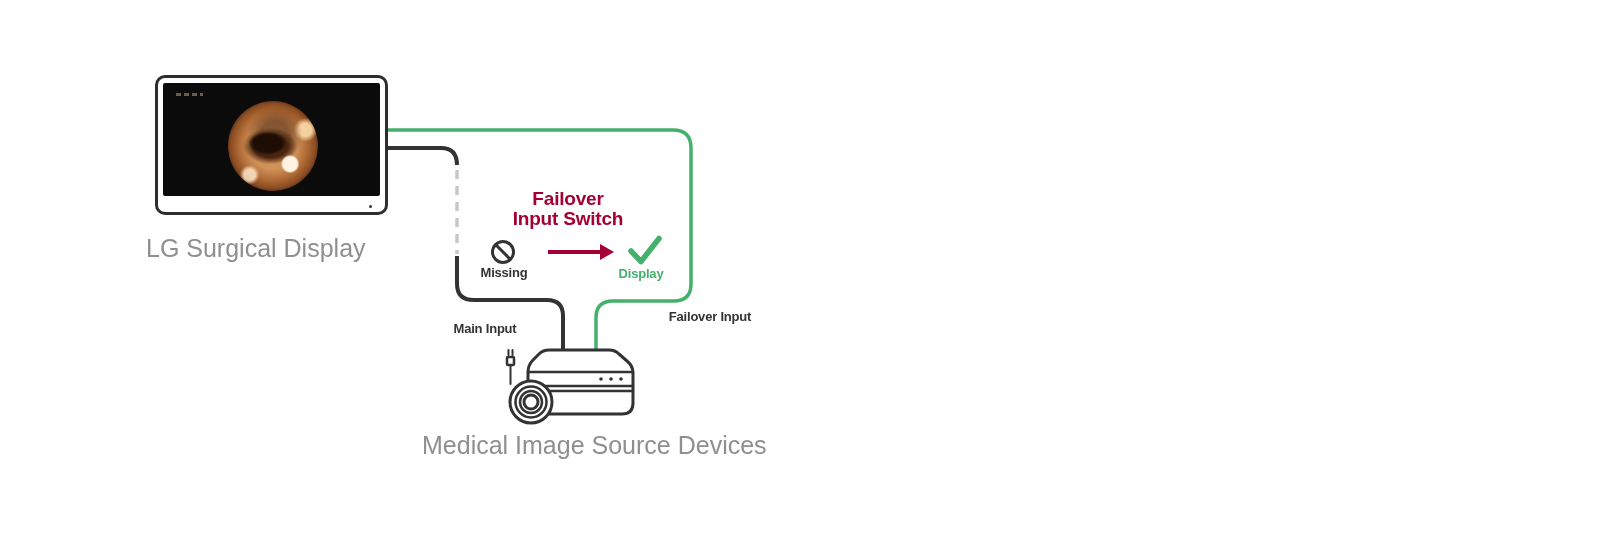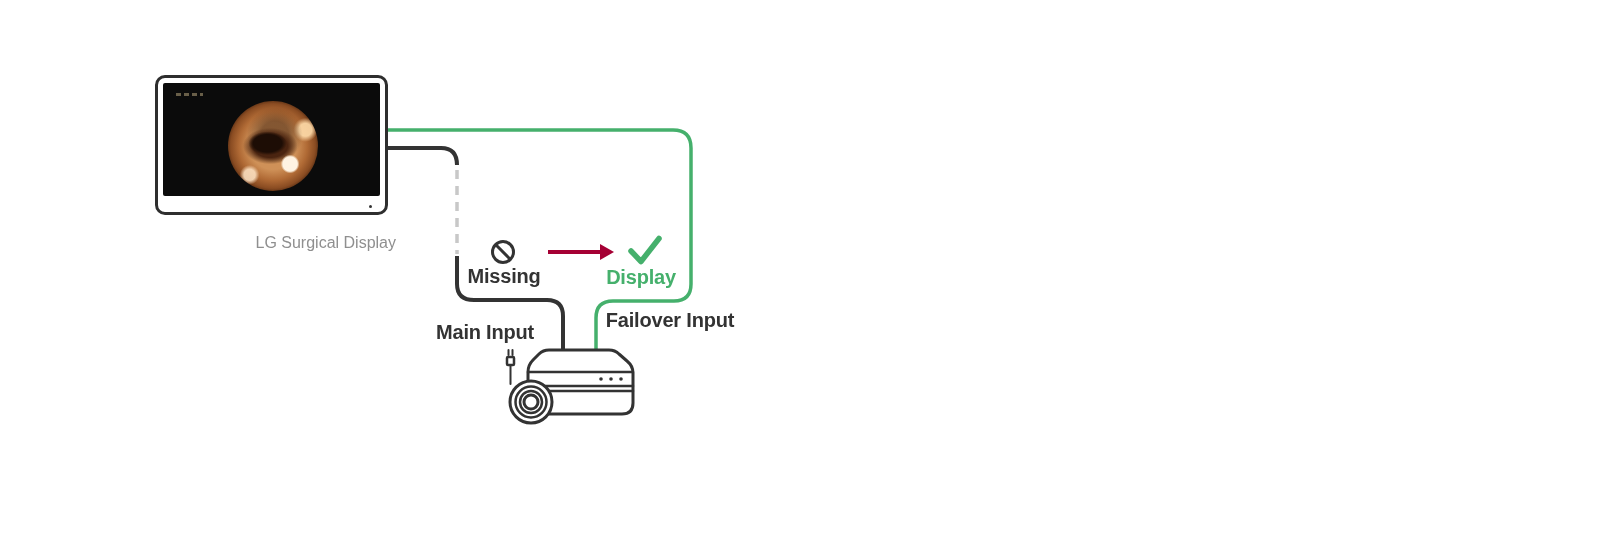--- a/index.html
+++ b/index.html
@@ -53,28 +53,28 @@
     position: absolute;
     right: 13px; bottom: 4px;
     width: 3px; height: 3px;
     border-radius: 50%;
     background: var(--color-dark, #333);
   }
   
   .caption {
     position: absolute;
     color: var(--color-caption, #8f8f8f);
-    font-size: 16px;
-    text-align: right;
+    font-size: 25px;
+    text-align: left;
     white-space: nowrap;
   }
   .lbl-dark {
     position: absolute;
     color: var(--color-dark, #333);
-    font-size: 20px;
+    font-size: 13px;
     font-weight: 700;
     text-align: center;
     white-space: nowrap;
     letter-spacing: -0.2px;
   }
   .switch-title {
     position: absolute;
     left: 468px; top: 189px;
     width: 200px;
     color: var(--color-crimson, #a50034);
@@ -146,23 +146,28 @@
   <div class="monitor">
     <div class="monitor-screen">
       <div class="endo-image"></div>
       <div class="screen-osd"></div>
     </div>
     <div class="power-led"></div>
   </div>
 
   <div class="caption" style="left:146px; top:234px; width:250px;">LG Surgical Display</div>
 
+  <div class="switch-title">
+    <div>Failover</div>
+    <div>Input Switch</div>
+  </div>
 
   <div class="lbl-dark" style="left:444px; top:265px; width:120px;">Missing</div>
 
   <div class="lbl-dark lbl-active" style="left:581px; top:266px; width:120px;">Display</div>
 
   <div class="lbl-dark" style="left:415px; top:321px; width:140px;">Main Input</div>
 
-  <div class="lbl-dark" style="left:595px; top:309px; width:150px;">Failover Input</div>
+  <div class="lbl-dark" style="left:595px; top:309px; width:150px;padding-left:40px;">Failover Input</div>
 
+  <div class="caption" style="left:422px; top:431px; width:300px;">Medical Image Source Devices</div>
 
 </div>
 
 </body></html>

